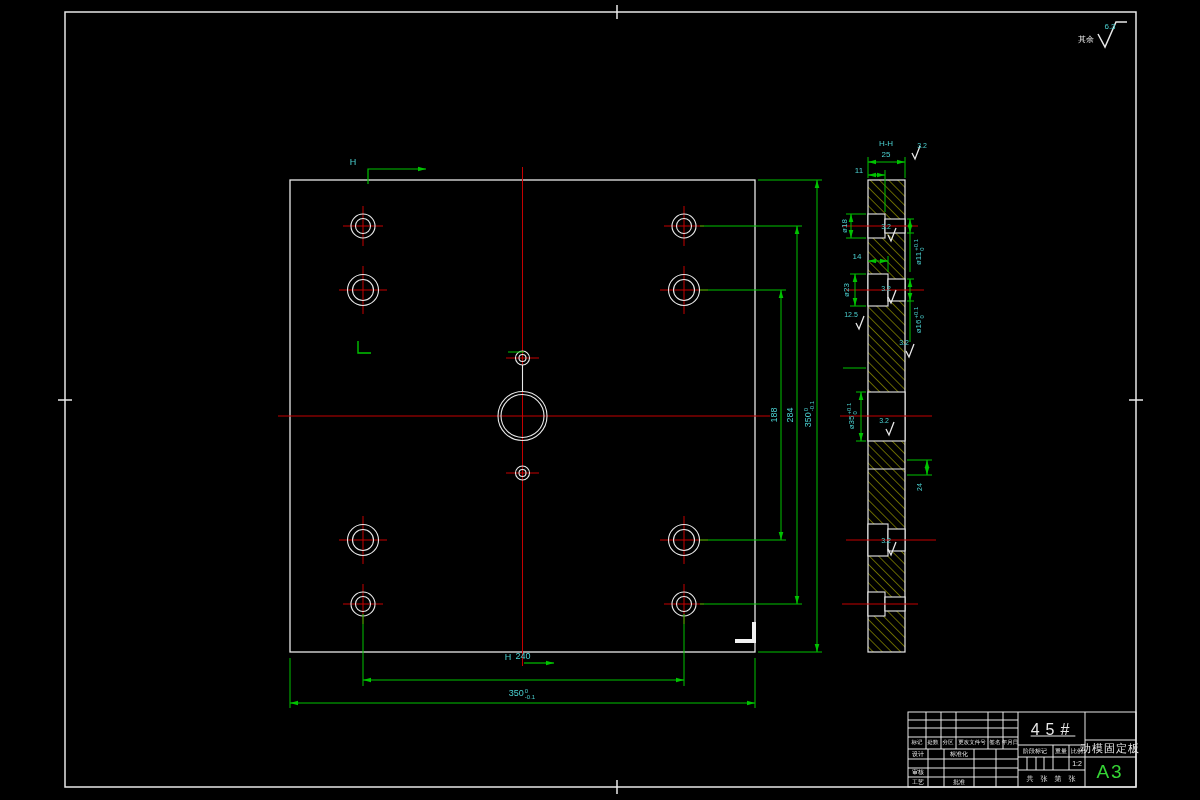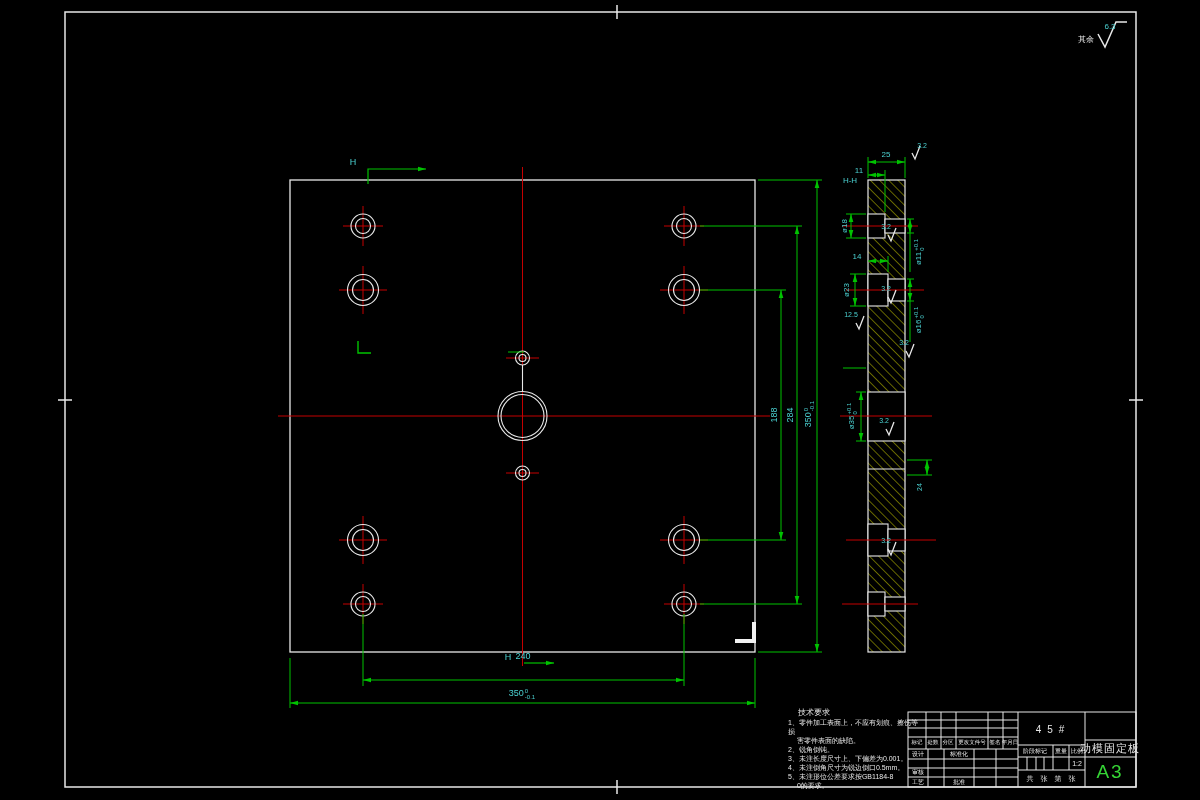--- a/index.html
+++ b/index.html
@@ -12,21 +12,21 @@
   .rot{transform:translate(-50%,-50%) rotate(-90deg);}
   .wh{color:var(--w);}
   .gn{color:#35d435;}
   .stack{display:inline-flex;flex-direction:column;font-size:6px;line-height:5.5px;
          vertical-align:middle;margin-left:1px;text-align:left;}
   .f7{font-size:7px;line-height:7px;}
   .f8{font-size:8px;line-height:8px;}
   .f6{font-size:6px;line-height:6px;}
   .f55{font-size:5.5px;line-height:5.5px;}
   .f11{font-size:11px;line-height:11px;letter-spacing:1px;}
-  .f13{font-size:10px;line-height:13px;letter-spacing:6px;}
+  .f13{font-size:16px;line-height:13px;letter-spacing:6px;text-decoration:underline;}
   .f18{font-size:19px;line-height:19px;letter-spacing:2px;}
   .notes{position:absolute;left:788px;top:708px;width:134px;color:var(--w);
          font-size:7px;line-height:9px;z-index:5;}
   .notes .t{margin-left:10px;font-size:8px;margin-bottom:1px;}
 </style>
 </head>
 <body>
 
 <div id="stage">
 
@@ -244,21 +244,21 @@
 <div class="lbl rot" style="left:790px;top:415px;">284</div>
 <div class="lbl rot" style="left:809px;top:414px;">
   <span>350</span><span class="stack">
         <span>0</span>
         <span>-0.1</span>
       </span>
 </div>
 <div class="lbl" style="left:353px;top:162px;">H</div>
 <div class="lbl" style="left:508px;top:657px;">H</div>
 
-<div class="lbl f8" style="left:850px;top:144px;margin-top:37px;">H-H</div>
+<div class="lbl f8" style="left:886px;top:144px;">H-H</div>
 <div class="lbl f8" style="left:886px;top:155px;text-align:center;">25</div>
 <div class="lbl f8" style="left:859px;top:171px;">11</div>
 <div class="lbl rot f8" style="left:845px;top:226px;">ø18</div>
 <div class="lbl f8" style="left:857px;top:257px;">14</div>
 <div class="lbl rot f8" style="left:847px;top:290px;">ø23</div>
 <div class="lbl rot f8" style="left:919px;top:252px;">
   <span>ø11</span><span class="stack">
         <span>+0.1</span>
         <span>0</span>
       </span>
@@ -281,30 +281,20 @@
 <div class="lbl f7" style="left:886px;top:288px;">3.2</div>
 <div class="lbl f7" style="left:884px;top:420px;">3.2</div>
 <div class="lbl f7" style="left:904px;top:342px;">3.2</div>
 <div class="lbl f7" style="left:851px;top:314px;">12.5</div>
 <div class="lbl f7" style="left:922px;top:145px;">3.2</div>
 <div class="lbl f7" style="left:886px;top:540px;">3.2</div>
 
 <div class="lbl wh f8" style="left:1086px;top:40px;">其余</div>
 <div class="lbl f8" style="left:1110px;top:27px;">6.3</div>
 
-<div class="notes">
-  <div class="t">技术要求</div>
-  <div>1、零件加工表面上，不应有划痕、擦伤等损</div>
-  <div>　 害零件表面的缺陷。</div>
-  <div>2、锐角倒钝。</div>
-  <div>3、未注长度尺寸上、下偏差为0.001。</div>
-  <div>4、未注倒角尺寸为锐边倒口0.5mm。</div>
-  <div>5、未注形位公差要求按GB1184-8</div>
-  <div>　 0的要求。</div>
-</div>
 
 <div class="lbl wh f55" style="left:917px;top:743px;">标记</div>
 <div class="lbl wh f55" style="left:933px;top:743px;">处数</div>
 <div class="lbl wh f55" style="left:948px;top:743px;">分区</div>
 <div class="lbl wh f55" style="left:972px;top:743px;">更改文件号</div>
 <div class="lbl wh f55" style="left:995px;top:743px;">签名</div>
 <div class="lbl wh f55" style="left:1010px;top:743px;">年月日</div>
 
 <div class="lbl wh f6" style="left:918px;top:754px;">设计</div>
 <div class="lbl wh f6" style="left:959px;top:754px;">标准化</div>

